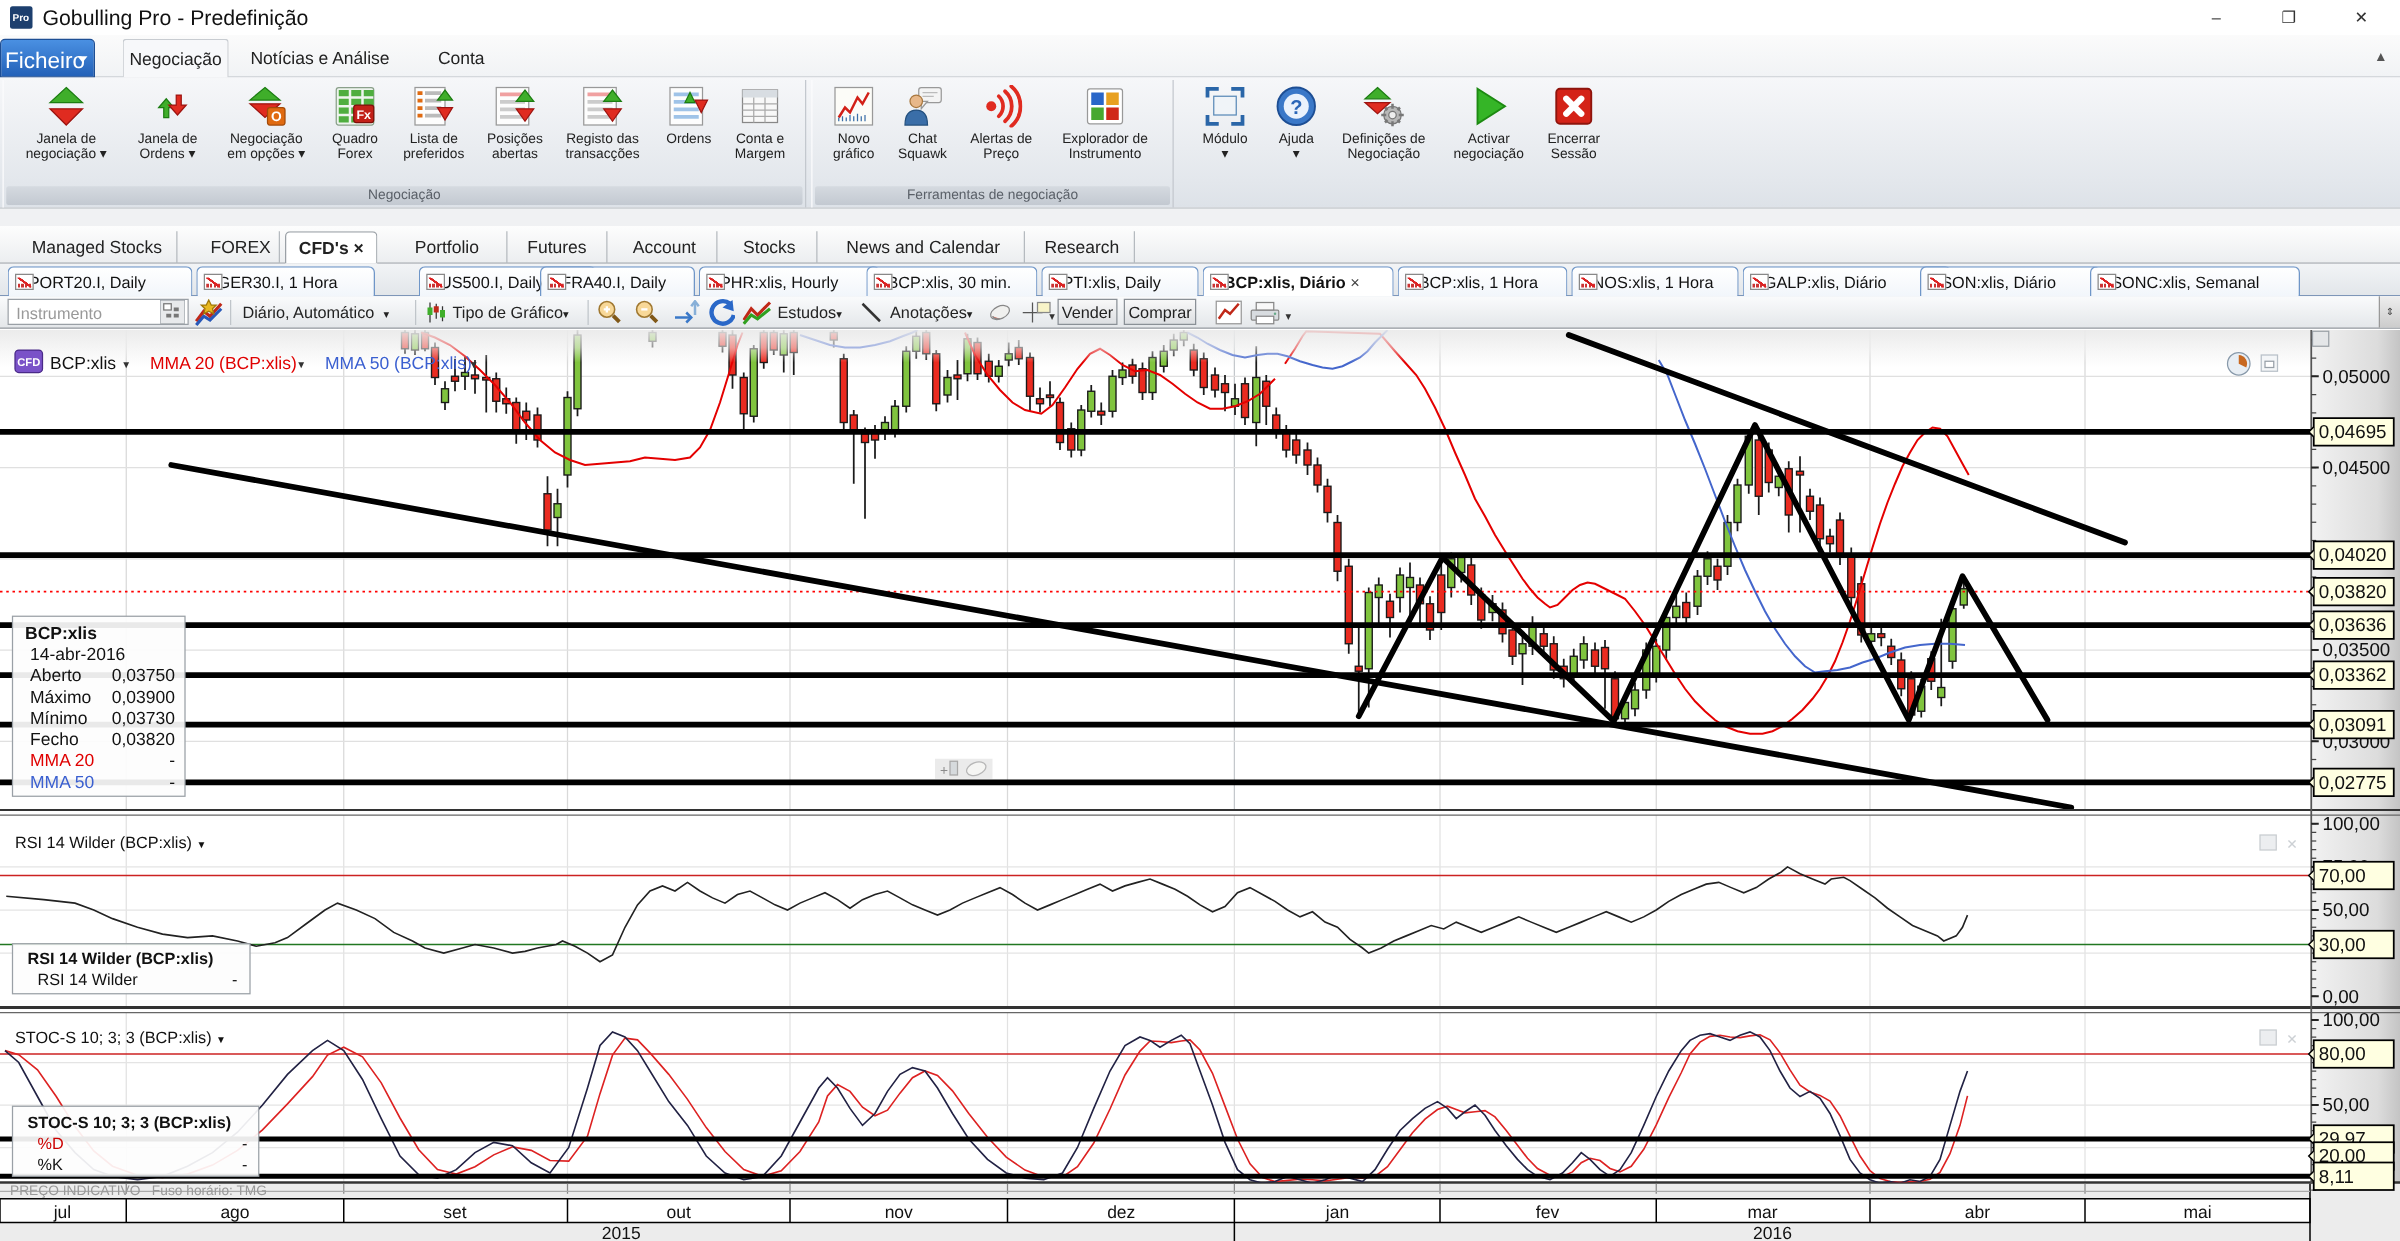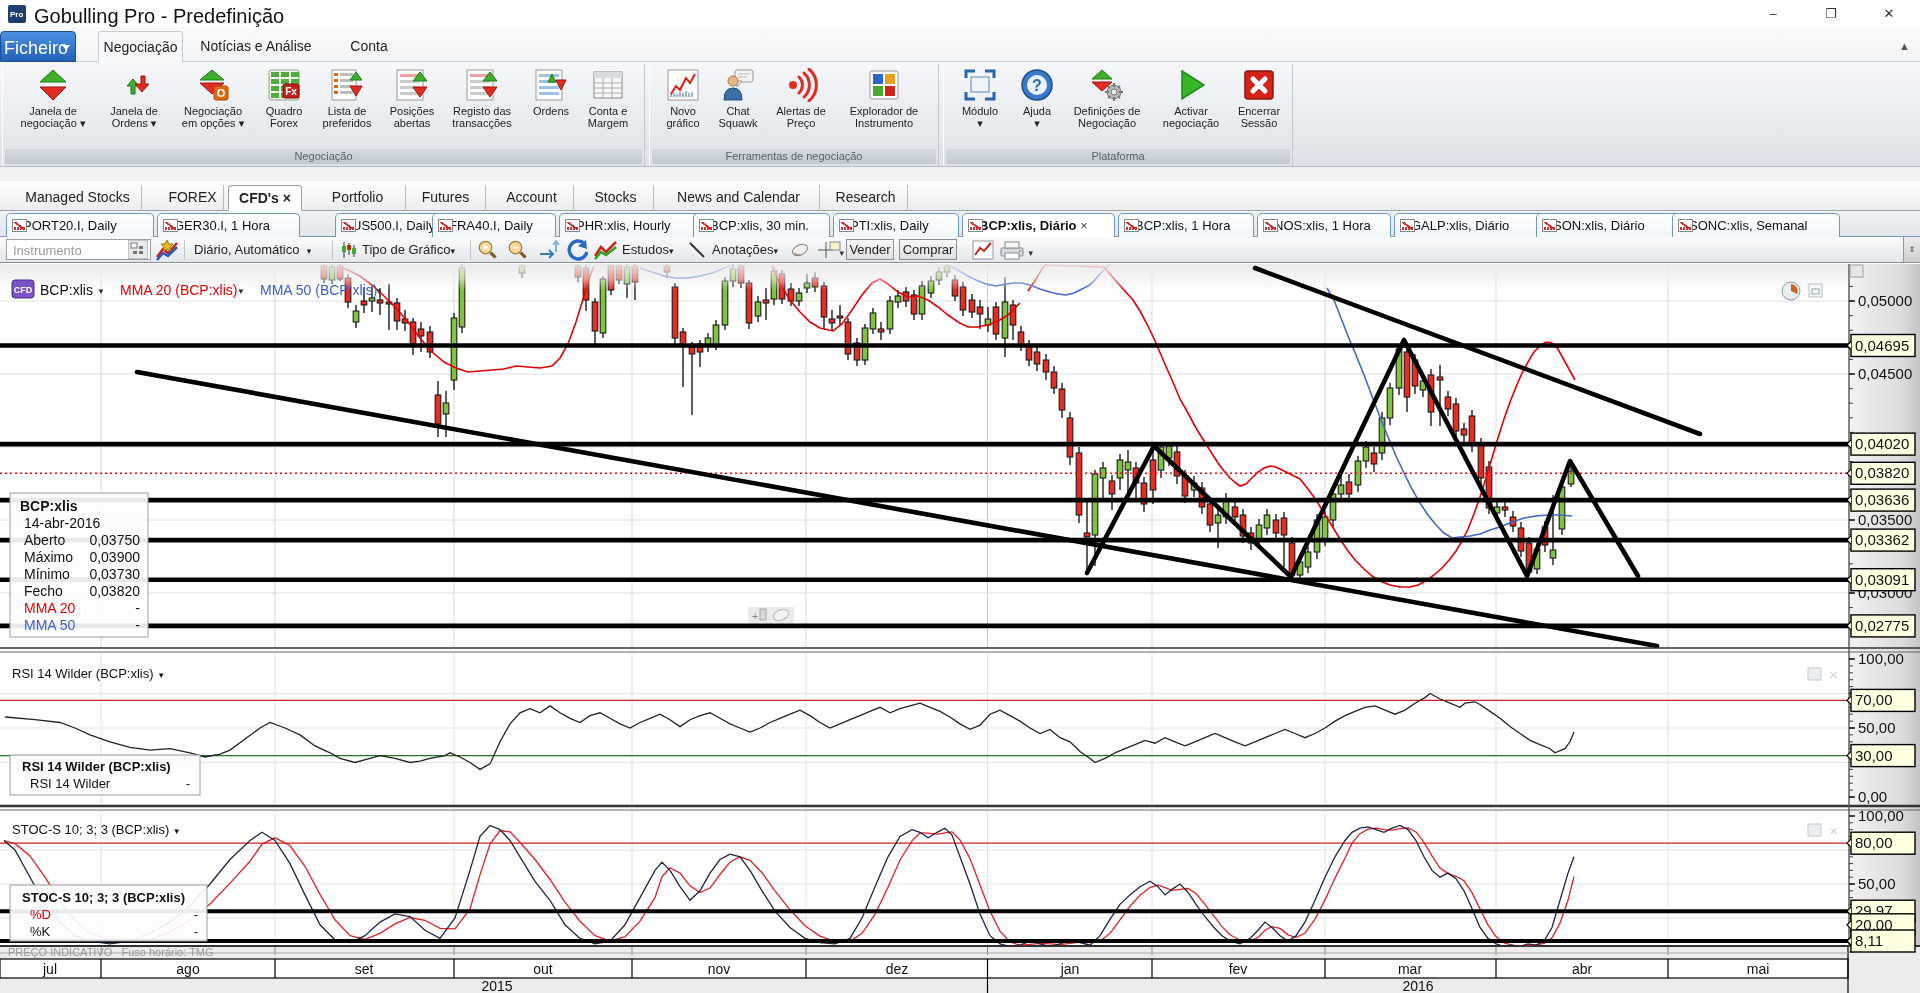--- a/index.html
+++ b/index.html
@@ -2,21 +2,21 @@
 <html><head>
 <meta charset="utf-8">
 <style>
 * { margin:0; padding:0; box-sizing:border-box; }
 html,body { width:1920px; height:993px; overflow:hidden; font-family:"Liberation Sans",sans-serif; background:#fff; }
 #app { position:relative; width:1920px; height:993px; }
 
 #titlebar { position:absolute; left:0; top:0; width:1920px; height:28px; background:#ffffff; }
 #titlebar .appicon { position:absolute; left:8px; top:5px; width:18px; height:18px; background:#1d3f6e; border-radius:2px; }
 #titlebar .appicon:after { content:"Pro"; position:absolute; left:2px; top:5px; font-size:8px; color:#fff; font-weight:bold; }
-#titlebar .title { position:absolute; left:34px; top:5px; font-size:20px; color:#111; }
+#titlebar .title { position:absolute; left:34px; top:5px; font-size:17px; color:#111; }
 .winbtn { position:absolute; top:0; width:46px; height:28px; color:#333; text-align:center; line-height:28px; font-size:13px; }
 
 #ribbontabs { position:absolute; left:0; top:28px; width:1920px; height:34px; background:linear-gradient(#fbfbfb,#f1f3f5); border-bottom:1px solid #c8ccd1; }
 #tab-ficheiro { position:absolute; left:0; top:3px; width:76px; height:31px; background:linear-gradient(#4a90e2,#2361b8); border-radius:4px 4px 0 0; color:#fff; font-size:18px; text-align:left; padding:6px 0 12px 3px; border:1px solid #1d4e94; }
 #tab-ficheiro .dd { position:absolute; right:5px; top:13px; width:0; height:0; border-left:4px solid transparent; border-right:4px solid transparent; border-top:5px solid #fff; }
 .rtab { position:absolute; top:3px; height:31px; font-size:14px; color:#222; text-align:center; padding-top:7px; }
 #tab-negociacao { left:98px; width:85px; background:#f7f8fa; border:1px solid #c8ccd1; border-bottom:none; border-radius:3px 3px 0 0; }
 #ribbon-collapse { position:absolute; right:10px; top:12px; color:#555; font-size:11px; }
 
 #ribbon { position:absolute; left:0; top:62px; width:1920px; height:105px; background:linear-gradient(#f6f7f9,#e3e7ec 80%,#dde2e8); border-bottom:1px solid #b7bcc2; }
@@ -63,23 +63,20 @@
     <div class="rtab" style="left:196px;width:120px;">Notícias e Análise</div>
     <div class="rtab" style="left:340px;width:58px;">Conta</div>
     <div id="ribbon-collapse">▲</div>
   </div>
   <div id="ribbon">
       <div class="rgroup" style="left:2px;width:643px;">
         <div class="gcaption">Negociação</div>
       </div>
 <div class="rgroup" style="left:649px;width:290px;">
         <div class="gcaption">Ferramentas de negociação</div>
-      </div>
-<div class="rgroup" style="left:943px;width:350px;">
-        <div class="gcaption">Plataforma</div>
       </div>
 <div class="rbtn" style="left:17px;"><svg class="ric" width="34" height="34" viewBox="0 0 34 34">
 <polygon points="17,2 30,14 4,14" fill="#3fae2a" stroke="#1c7d12" stroke-width="1"></polygon>
 <polygon points="4,19 30,19 17,32" fill="#e02b20" stroke="#9e1410" stroke-width="1"></polygon>
         </svg><span class="cap">Janela de<br>negociação ▾</span></div>
 <div class="rbtn" style="left:98px;"><svg class="ric" width="34" height="34" viewBox="0 0 34 34">
 <polygon points="10,18 16,11 22,18 18,18 18,26 14,26 14,18" fill="#3fae2a" stroke="#1c7d12"></polygon>
 <polygon points="18,16 24,16 24,8 28,8 28,16 32,16 25,24" fill="#e02b20" stroke="#9e1410"></polygon>
         </svg><span class="cap">Janela de<br>Ordens ▾</span></div>
 <div class="rbtn" style="left:177px;"><svg class="ric" width="34" height="34" viewBox="0 0 34 34">

